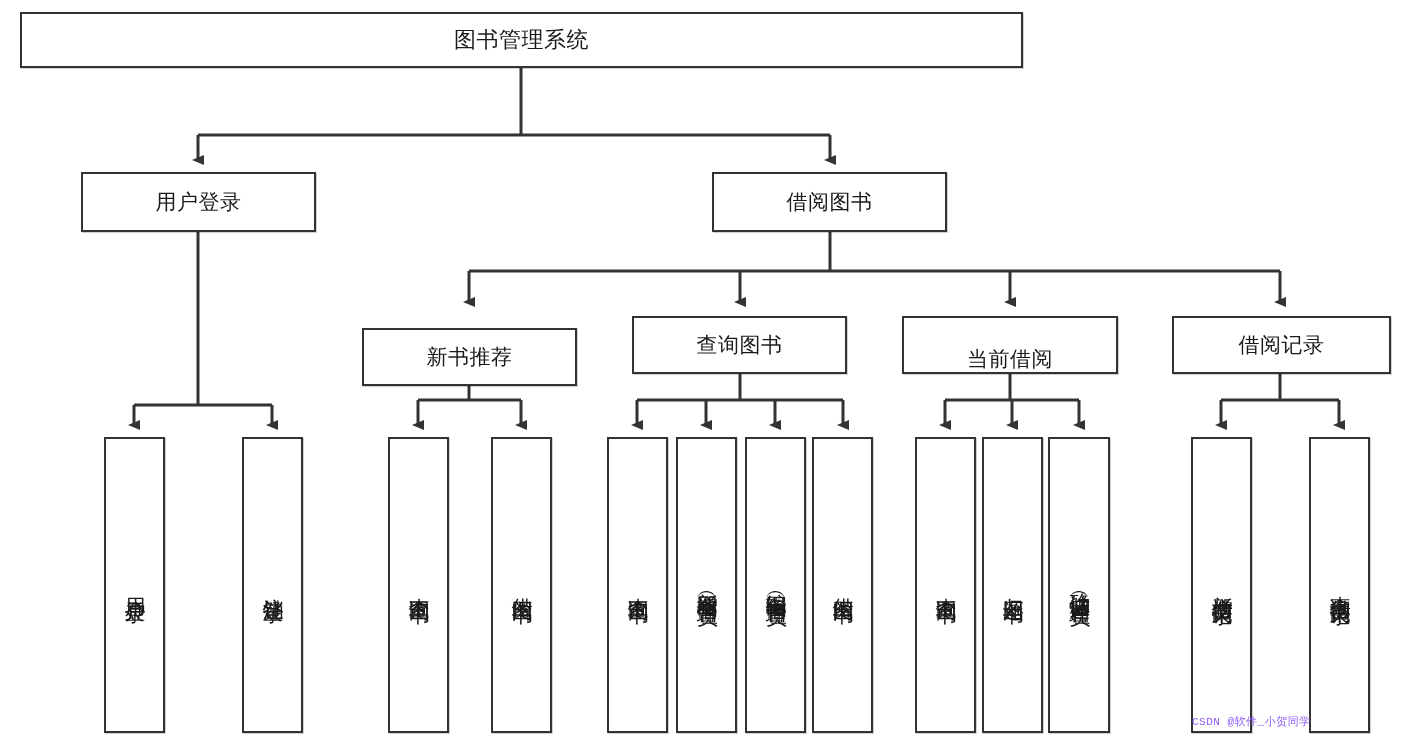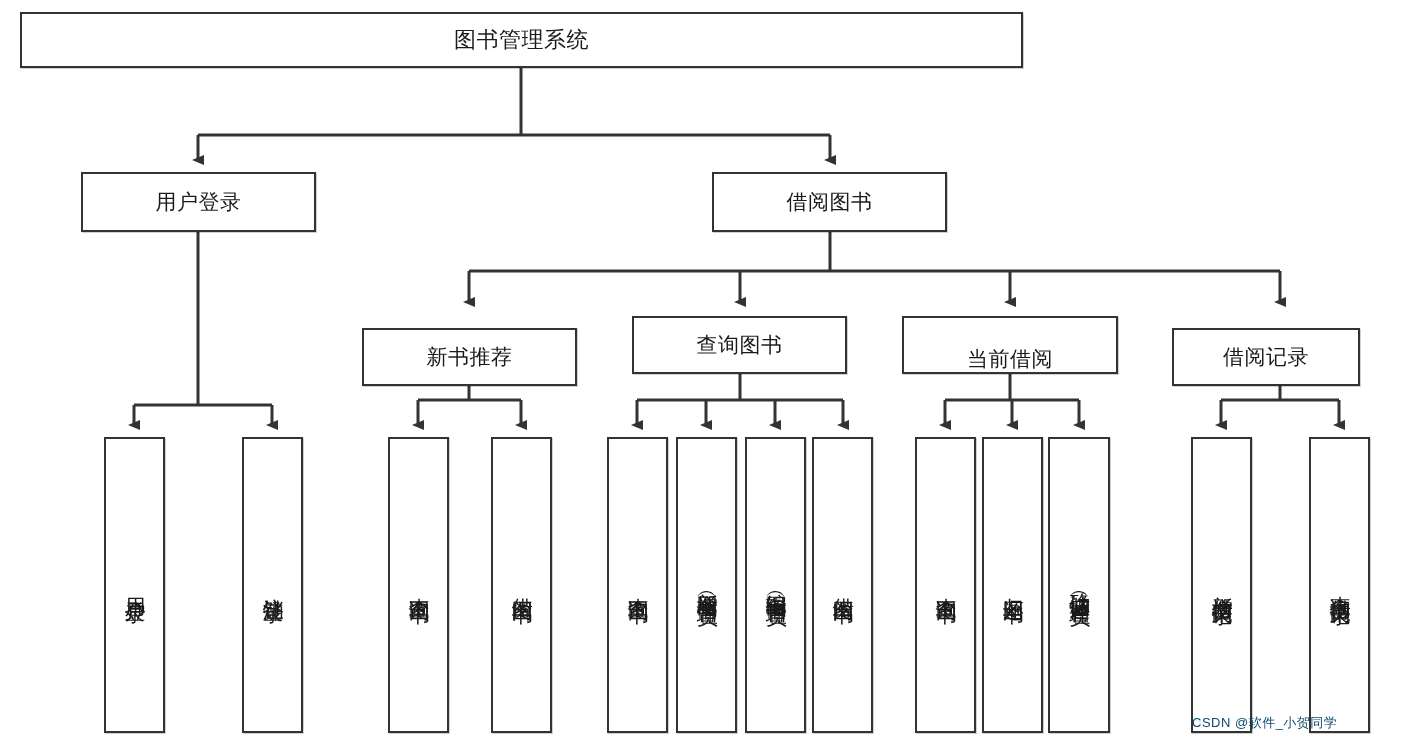--- a/index.html
+++ b/index.html
@@ -58,25 +58,25 @@
     writing-mode: vertical-rl;
     text-orientation: upright;
     font-size: 21px;
     line-height: 1.12;
     letter-spacing: 2px;
     white-space: normal;
     max-height: 100%;
   }
   .watermark {
     position: absolute;
-    color: #0c4a6e;
-    font-size: 13px;
+    color: #8b5cf6;
+    font-size: 11px;
     letter-spacing: 0.5px;
     white-space: nowrap;
-    font-family: Liberation Sans, sans-serif;
+    font-family: Liberation Mono, monospace;
   }
 </style>
 </head>
 <body>
 
 <div id="canvas">
 
   <svg class="wires" viewBox="0 0 1405 747">
     <defs>
       <marker id="arrowhead" markerWidth="12" markerHeight="12" refX="5" refY="6" orient="auto" markerUnits="userSpaceOnUse">
@@ -140,21 +140,21 @@
 
   <div class="node horiz" style="left:362px; top:316px; width:215px; height:58px;margin-top:12px;">
     <span class="label">新书推荐</span>
   </div>
   <div class="node horiz" style="left:632px; top:316px; width:215px; height:58px;">
     <span class="label">查询图书</span>
   </div>
   <div class="node horiz" style="left:902px; top:316px; width:216px; height:58px;align-items:flex-end;">
     <span class="label">当前借阅</span>
   </div>
-  <div class="node horiz" style="left:1172px; top:328px; width:188px; height:58px;">
+  <div class="node horiz" style="left:1172px; top:316px; width:219px; height:58px;">
     <span class="label">借阅记录</span>
   </div>
 
   <div class="node vert" style="left:104px; top:437px; width:61px; height:296px;">
     <span class="label">用户登录</span>
   </div>
   <div class="node vert" style="left:242px; top:437px; width:61px; height:296px;">
     <span class="label">注销登录</span>
   </div>
 

